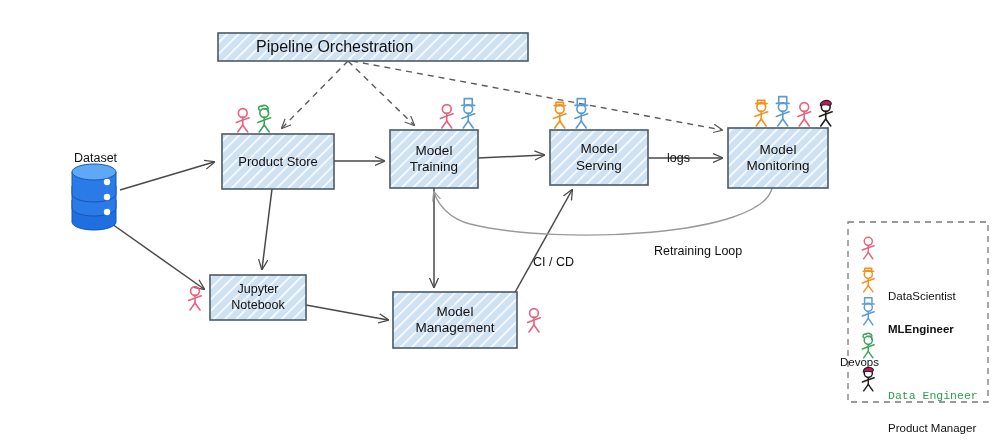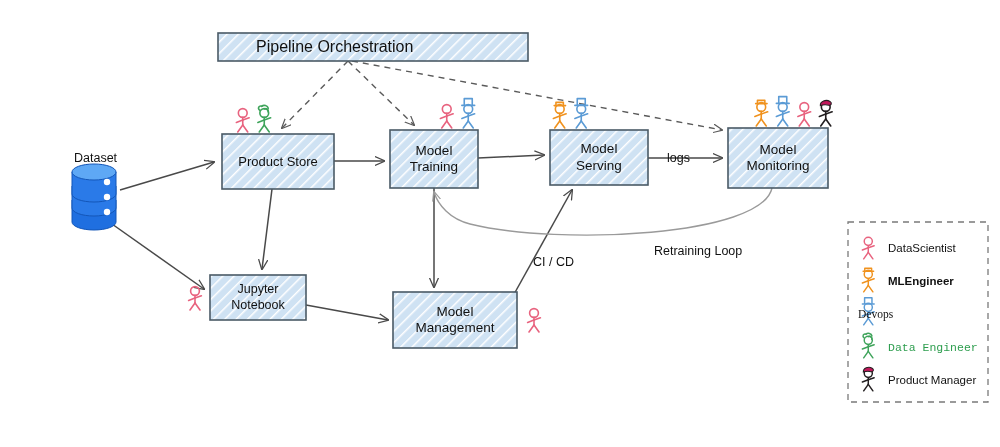--- a/index.html
+++ b/index.html
@@ -27,20 +27,21 @@
     font-size: 12.5px;
     color: #111111;
     white-space: pre;
   }
   .legend-label {
     position: absolute;
     font-family: "Liberation Sans", sans-serif;
     font-size: 11.5px;
     color: #111111;
     white-space: pre;
+    margin-top: 48px;
   }
 </style>
 </head>
 <body>
 
 <svg id="canvas" viewBox="0 0 1000 447">
   <defs>
     <pattern id="hatch" width="8" height="8" patternTransform="rotate(45)" patternUnits="userSpaceOnUse">
       <rect width="8" height="8" fill="#cfe2f3"></rect>
       <line x1="0" y1="0" x2="0" y2="8" stroke="#ffffff" stroke-width="3"></line>
@@ -307,16 +308,16 @@
     <div class="node-label" style="font-size: 12.5px; line-height: 1.22; left: 210px; top: 275px; width: 96px; height: 45px; display: flex; align-items: center; justify-content: center;">Jupyter
 Notebook</div>
     <div class="node-label" style="font-size: 13.5px; line-height: 1.22; left: 393px; top: 292px; width: 124px; height: 56px; display: flex; align-items: center; justify-content: center;">Model
 Management</div>
     <div class="node-label" style="left: 74px; top: 151px; font-size: 12.5px;">Dataset</div>
     <div class="edge-label" style="left: 667px; top: 139px; margin-top: 12px;">logs</div>
     <div class="edge-label" style="left: 637px; top: 244px; margin-left: 17px;">Retraining Loop</div>
     <div class="edge-label" style="left: 533px; top: 255px;">CI / CD</div>
     <div class="legend-label" style="left: 888px; top: 242px; color: rgb(17, 17, 17);">DataScientist</div>
     <div class="legend-label" style="left: 888px; top: 275px; color: rgb(17, 17, 17); font-weight: bold;">MLEngineer</div>
-    <div class="legend-label" style="left: 858px; top: 308px; color: rgb(17, 17, 17); font-family: Liberation Serif, serif;">Devops</div>
+    <div class="legend-label" style="left: 840px; top: 308px; color: rgb(17, 17, 17);">Devops</div>
     <div class="legend-label" style="left: 888px; top: 341px; color: rgb(46, 158, 79); font-family: Liberation Mono, monospace;">Data Engineer</div>
     <div class="legend-label" style="left: 888px; top: 374px; color: rgb(17, 17, 17);">Product Manager</div>
   </div>
 
 </body></html>

